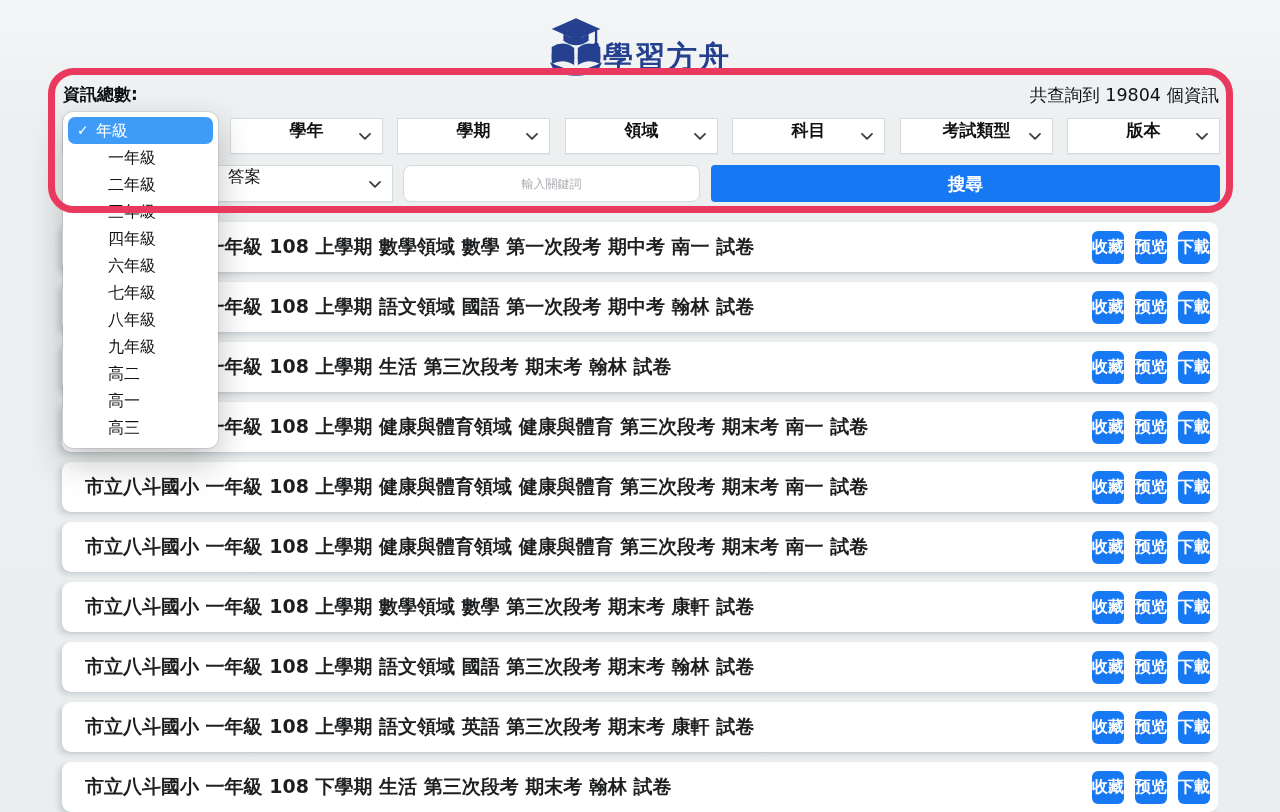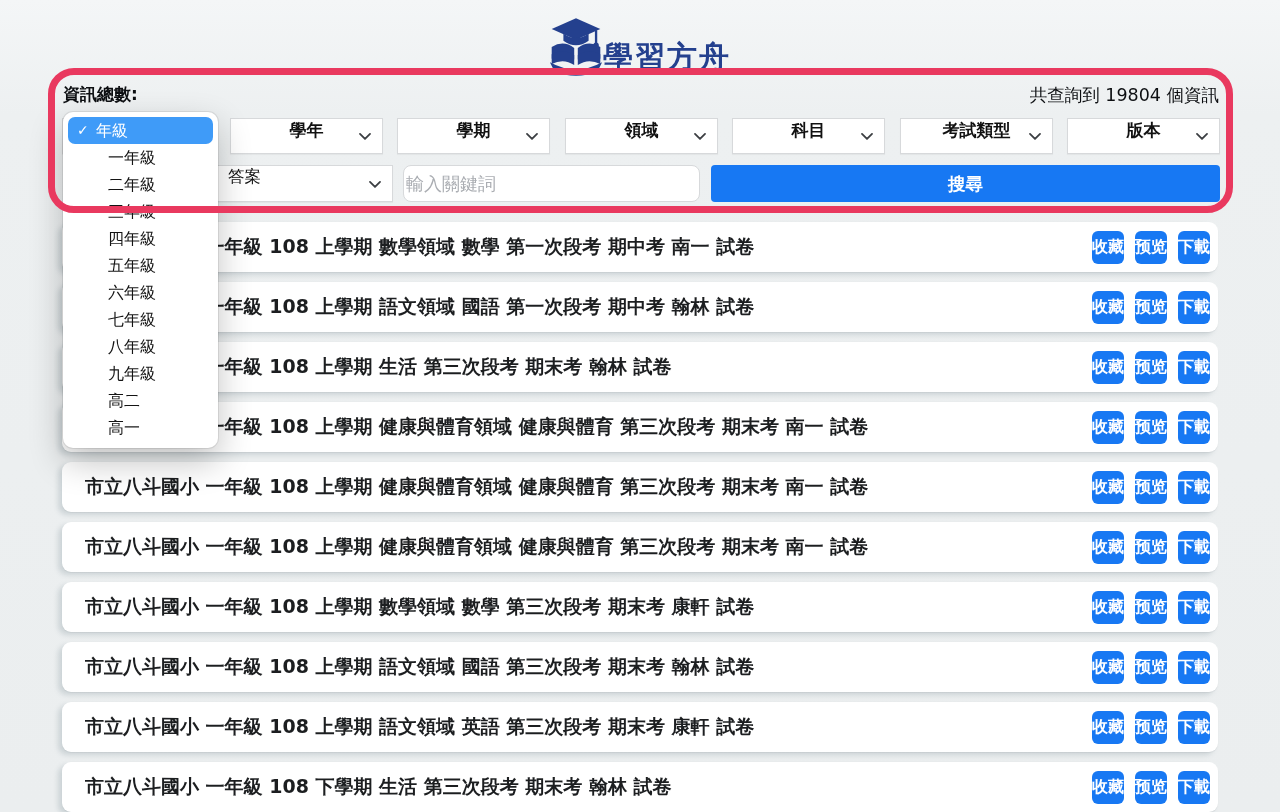--- a/index.html
+++ b/index.html
@@ -27,22 +27,22 @@
     font-size:17px;font-weight:600;color:#111;cursor:pointer;
     box-shadow:0 1px 1px rgba(0,0,0,.04);
   }
   .p1{left:62px}.p2{left:230px}.p3{left:397px}.p4{left:565px}
   .p5{left:732px}.p6{left:900px}.p7{left:1067px}
   .chev{position:absolute;right:11px;top:50%;transform:translateY(-38%);}
   .row2{top:165px;height:37px;}
   .answer{left:215px;width:178px;justify-content:flex-start;padding-left:12px;font-weight:500;font-size:16.5px;}
   .keyword{
     position:absolute;left:403px;top:165px;width:297px;height:37px;box-sizing:border-box;
-    border:1px solid #d7d9db;border-radius:8px;background:#fff;text-align:left;
-    font-size:18px;font-family:inherit;color:#222;outline:none;
+    border:1px solid #d7d9db;border-radius:8px;background:#fff;text-align:center;
+    font-size:12px;font-family:inherit;color:#222;outline:none;
   }
   .keyword::placeholder{color:#aaadb2;}
   .search-btn{
     position:absolute;left:711px;top:165px;width:509px;height:37px;
     background:#1778f3;border:none;border-radius:4px;color:#fff;
     font-size:17.5px;font-weight:600;font-family:inherit;cursor:pointer;
   }
 
   
   .rows{position:absolute;left:62px;top:222px;width:1156px;}
@@ -218,24 +218,24 @@
 
   <div class="popover">
     <div class="opt selected">
       <span class="check">✓</span>
       <span>年級</span>
     </div>
     <div class="opt">一年級</div>
     <div class="opt">二年級</div>
     <div class="opt">三年級</div>
     <div class="opt">四年級</div>
-    <div class="opt">五年級</div>
     <div class="opt">六年級</div>
     <div class="opt">七年級</div>
     <div class="opt">八年級</div>
     <div class="opt">九年級</div>
     <div class="opt">高二</div>
     <div class="opt">高一</div>
+    <div class="opt">高三</div>
   </div>
 
   <div class="annotation"></div>
 
 </div>
 
 </body></html>

